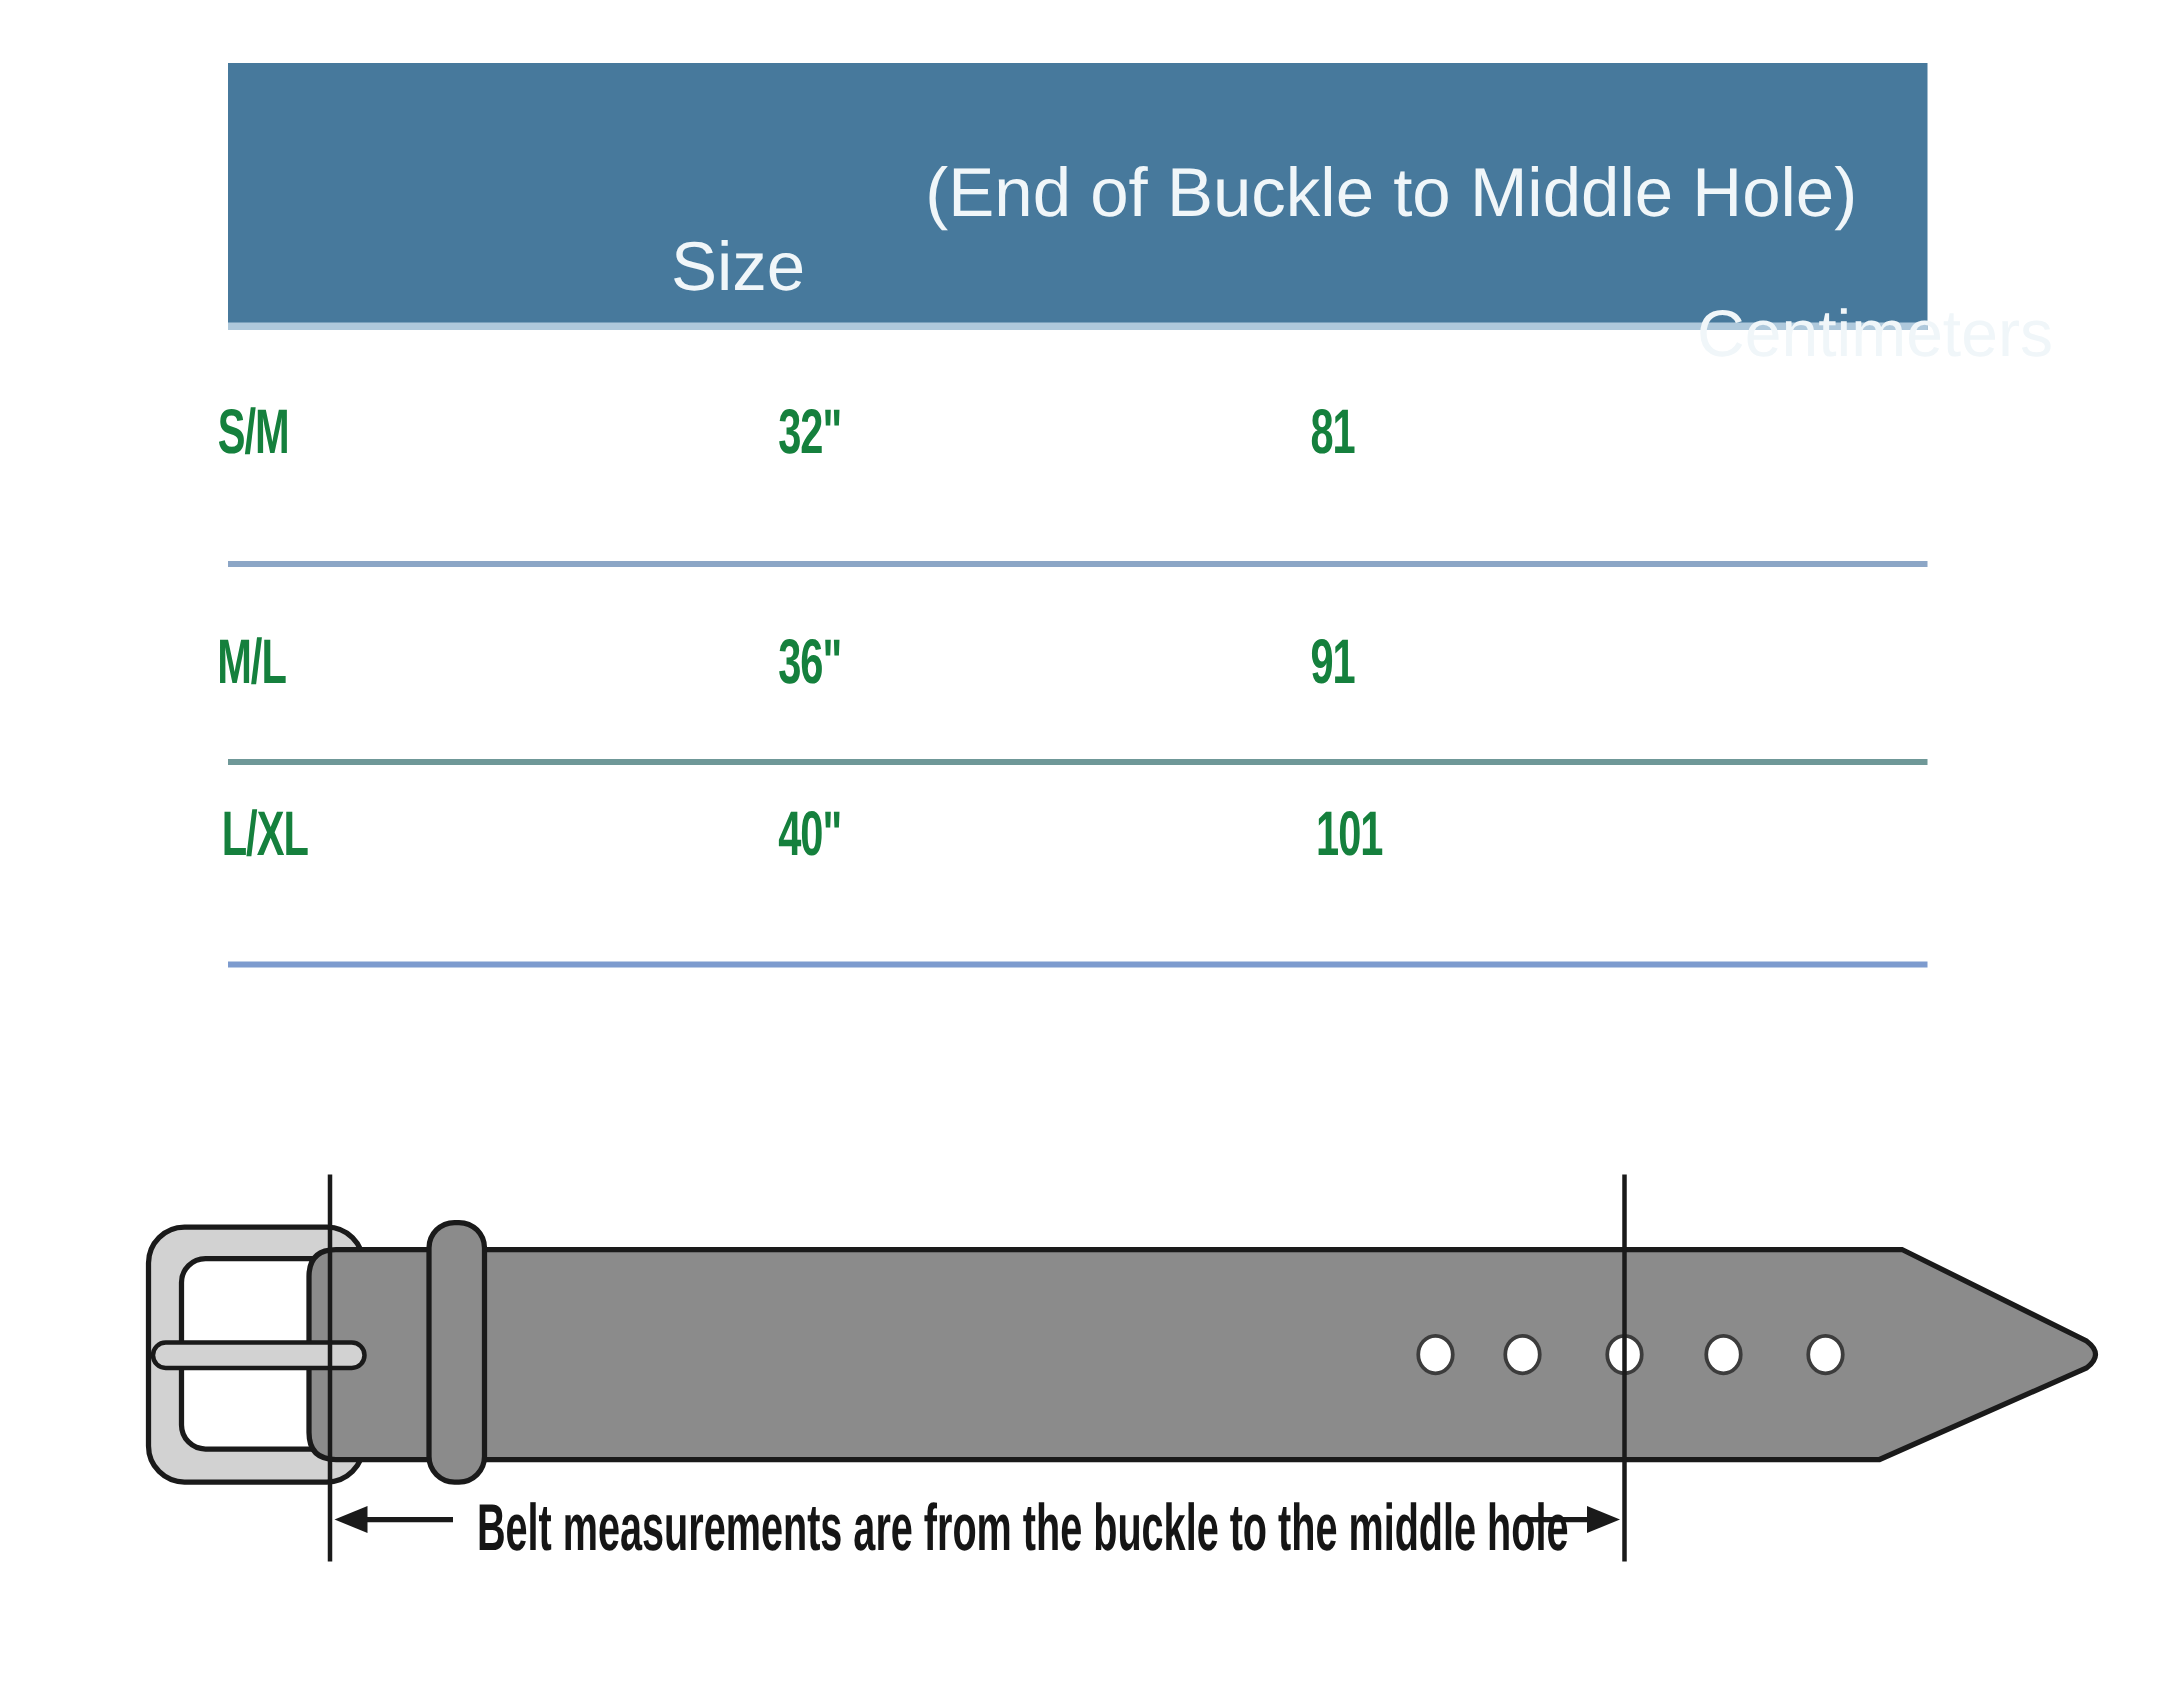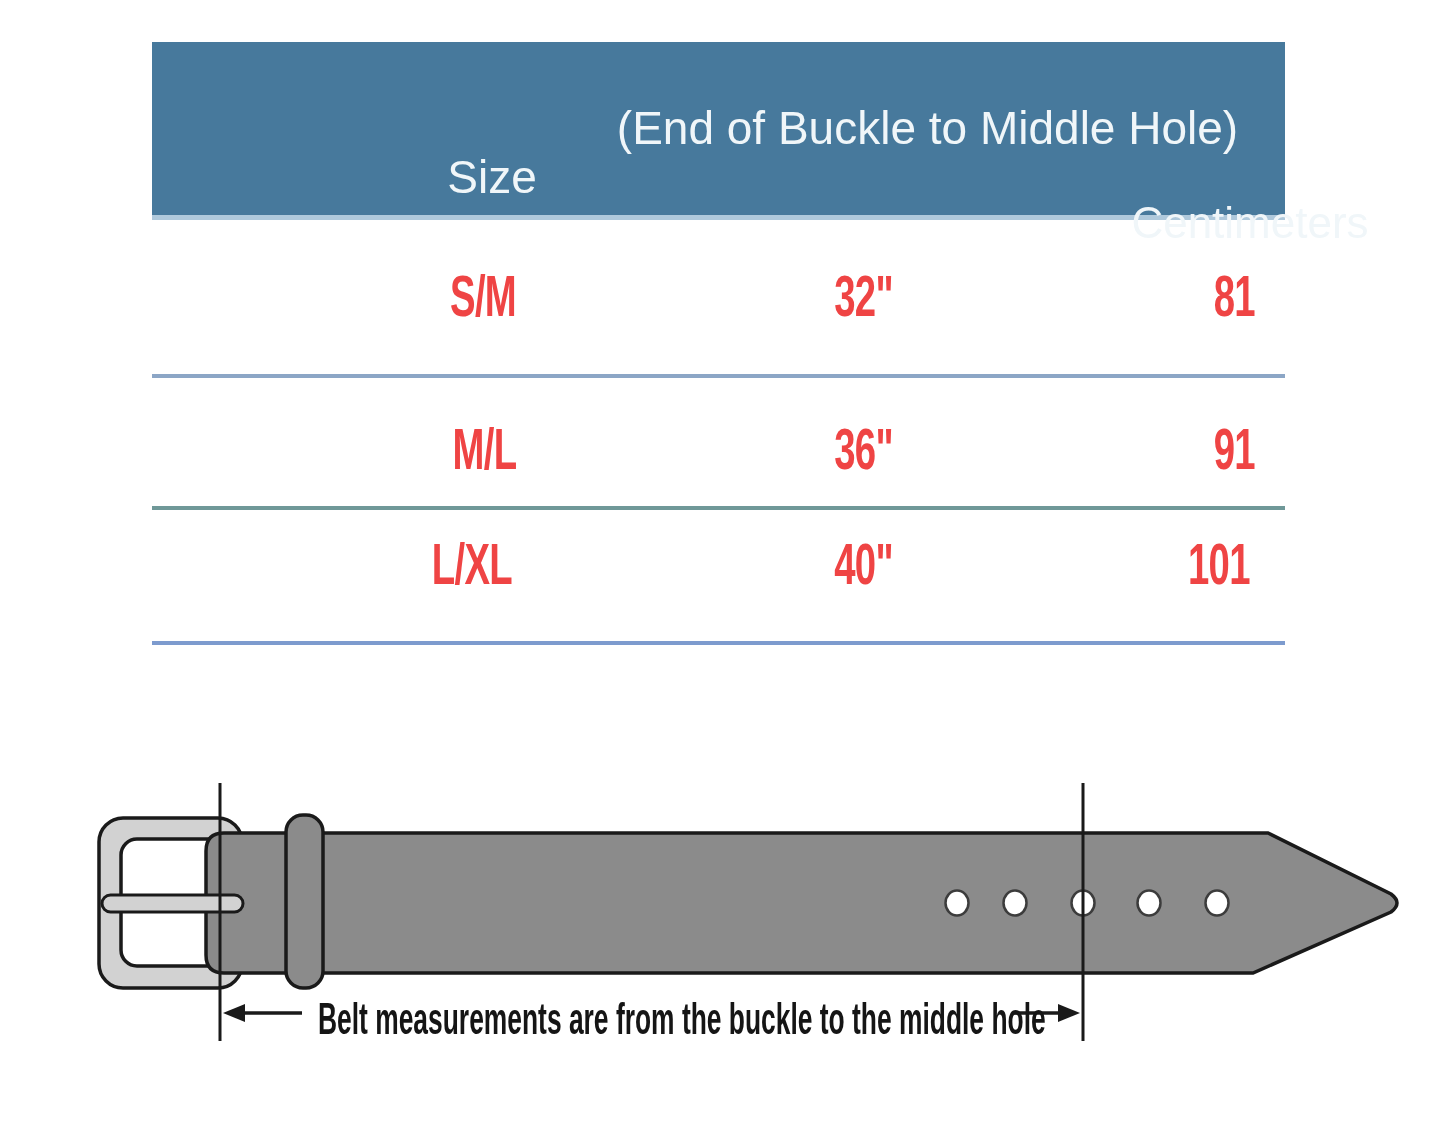--- a/index.html
+++ b/index.html
@@ -11,22 +11,22 @@
   .thead{
     position:absolute;left:152px;top:42px;width:1133px;height:173px;
     border-bottom:5px solid #AFC9DC;
   }
   .htext{position:absolute;color:#F0F6F9;line-height:1;white-space:nowrap;}
   .h-size{left:210px;top:112px;width:260px;text-align:center;font-size:46px;}
   .h-span{left:418px;top:63px;width:715px;text-align:center;font-size:46px;}
   .h-inches{left:563px;top:159px;width:290px;text-align:center;font-size:44px;}
   .h-cm{left:808px;top:159px;width:580px;text-align:center;font-size:44px;}
   .cell{
-    position:absolute;line-height:1;color:#ef4444;text-align:right;white-space:nowrap;
-    font-size:58px;font-weight:bold;
+    position:absolute;line-height:1;color:#15803d;text-align:left;white-space:nowrap;
+    font-size:42px;font-weight:bold;
   }
   .cond{display:inline-block;transform:scaleX(0.66);transform-origin:center;letter-spacing:-1px;}
   .c-size{left:133px;width:400px;}
   .c-in{left:508px;width:400px;}
   .c-cm{left:866px;width:400px;}
   .r1{top:267px;} .r2{top:420px;} .r3{top:535px;text-decoration:underline;}
   .divider{position:absolute;left:152px;width:1133px;height:4px;}
   .d1{top:374px;} .d2{top:506px;} .d3{top:641px;}
   
   .diagram-svg{position:absolute;left:0;top:760px;width:1445px;height:363px;}

